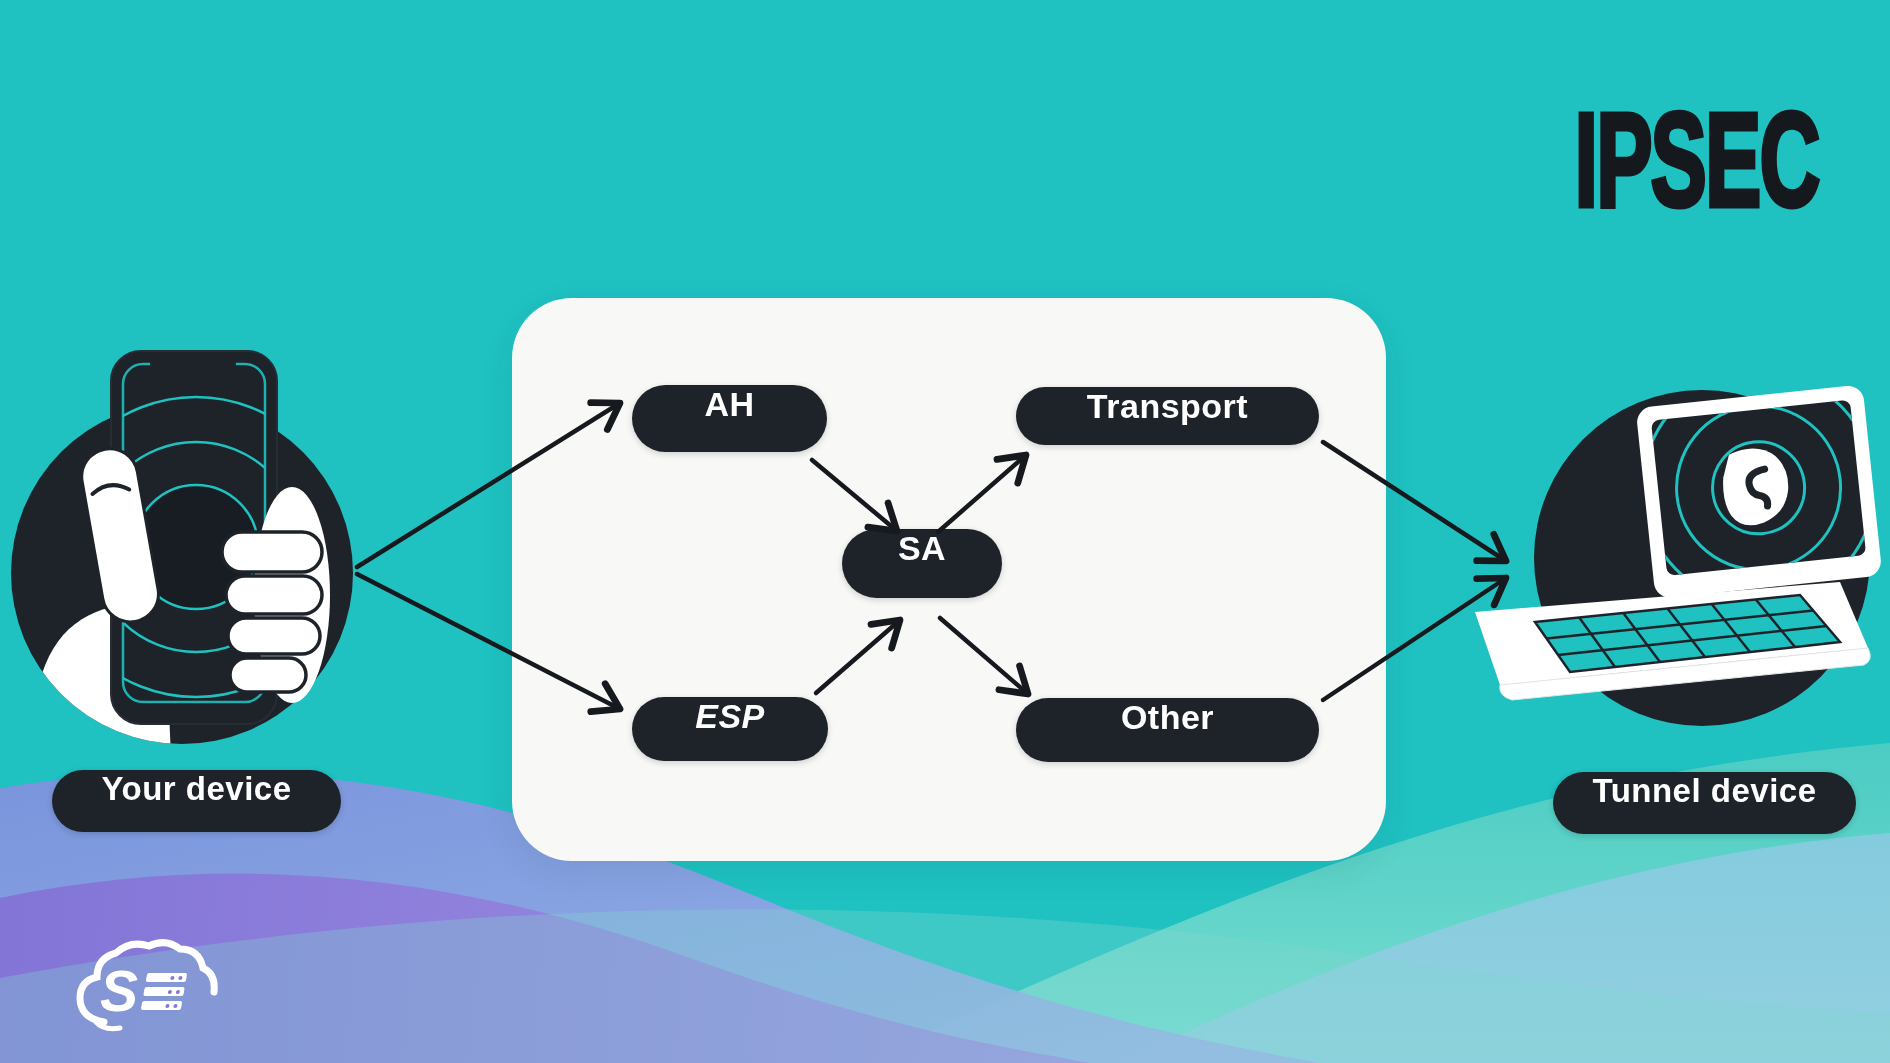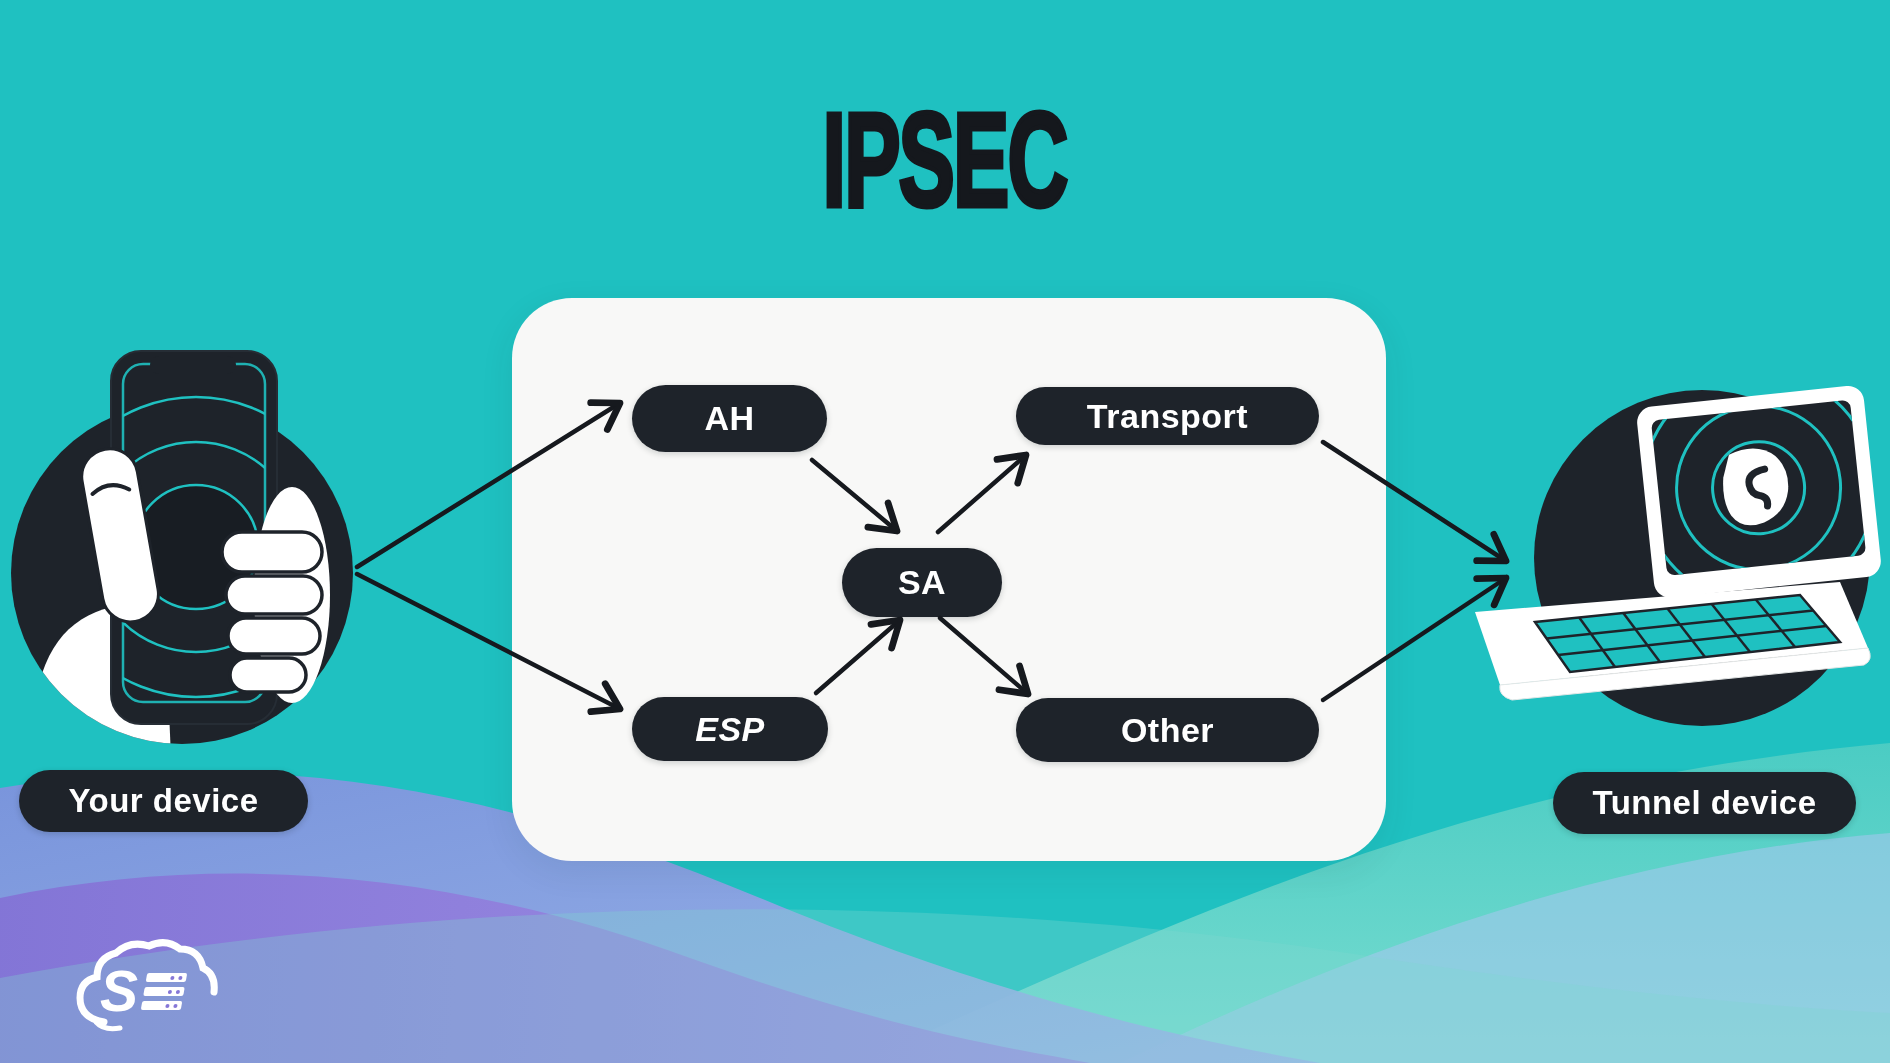--- a/index.html
+++ b/index.html
@@ -11,45 +11,45 @@
     --wave-lightblue:#A9C6F0; --logo-white:#FFFFFF;
   }
   *{box-sizing:border-box;}
   html,body{margin:0;padding:0;}
   body{
     width:1890px;height:1063px;position:relative;overflow:hidden;
     background:var(--teal);
     font-family:"Liberation Sans", sans-serif;
   }
   .waves{position:absolute;left:0;top:683px;width:1890px;height:380px;z-index:0;pointer-events:none;}
-  .title-wrap{position:absolute;top:92px;left:0;width:100%;text-align:center;z-index:2;}
+  .title-wrap{position:absolute;top:92px;left:0;width:100%;text-align:right;z-index:2;}
   .title{
     display:inline-block;font-size:134px;line-height:1.02;font-weight:bold;
     color:var(--ink-deep);-webkit-text-stroke:5px var(--ink-deep);
     letter-spacing:-3px;transform:scaleX(.63);
   }
   .panel{
     position:absolute;left:512px;top:298px;width:874px;height:563px;
     background:var(--panel);border-radius:60px;z-index:1;
     box-shadow:0 10px 34px rgba(0,45,45,.08);
   }
   .node,.device-pill{
     position:absolute;background:var(--ink);color:var(--node-text);
-    display:flex;align-items:center;justify-content:center;
+    display:flex;align-items:flex-start;justify-content:center;
     font-weight:bold;letter-spacing:.5px;z-index:2;
     box-shadow:0 2px 6px rgba(10,20,20,.18);
   }
   .node{font-size:34px;border-radius:40px;}
   .node-ah{left:632px;top:385px;width:195px;height:67px;}
   .node-transport{left:1016px;top:387px;width:303px;height:58px;}
-  .node-sa{left:842px;top:548px;width:160px;height:69px;}
+  .node-sa{left:842px;top:529px;width:160px;height:69px;}
   .node-esp{left:632px;top:697px;width:196px;height:64px;font-style:italic;}
   .node-tunnel{left:1016px;top:698px;width:303px;height:64px;}
   .device-pill{font-size:33px;border-radius:32px;z-index:3;}
-  .pill-your{left:19px;top:770px;width:289px;height:62px;}
+  .pill-your{left:52px;top:770px;width:289px;height:62px;}
   .pill-other{left:1553px;top:772px;width:303px;height:62px;}
   .arrows{position:absolute;left:0;top:0;width:1890px;height:1063px;z-index:3;pointer-events:none;}
   .illus{position:absolute;z-index:2;pointer-events:none;}
   .illus-phone{left:0;top:340px;}
   .illus-laptop{left:1440px;top:360px;}
   .logo{position:absolute;left:70px;top:936px;width:400px;height:110px;z-index:3;color:var(--logo-white);}
   .logo-cloud{position:absolute;left:0;top:0;}
   .logo-text{
     position:absolute;left:30px;top:22px;font-size:57px;font-weight:bold;font-style:italic;
     letter-spacing:2px;white-space:nowrap;display:flex;align-items:center;

